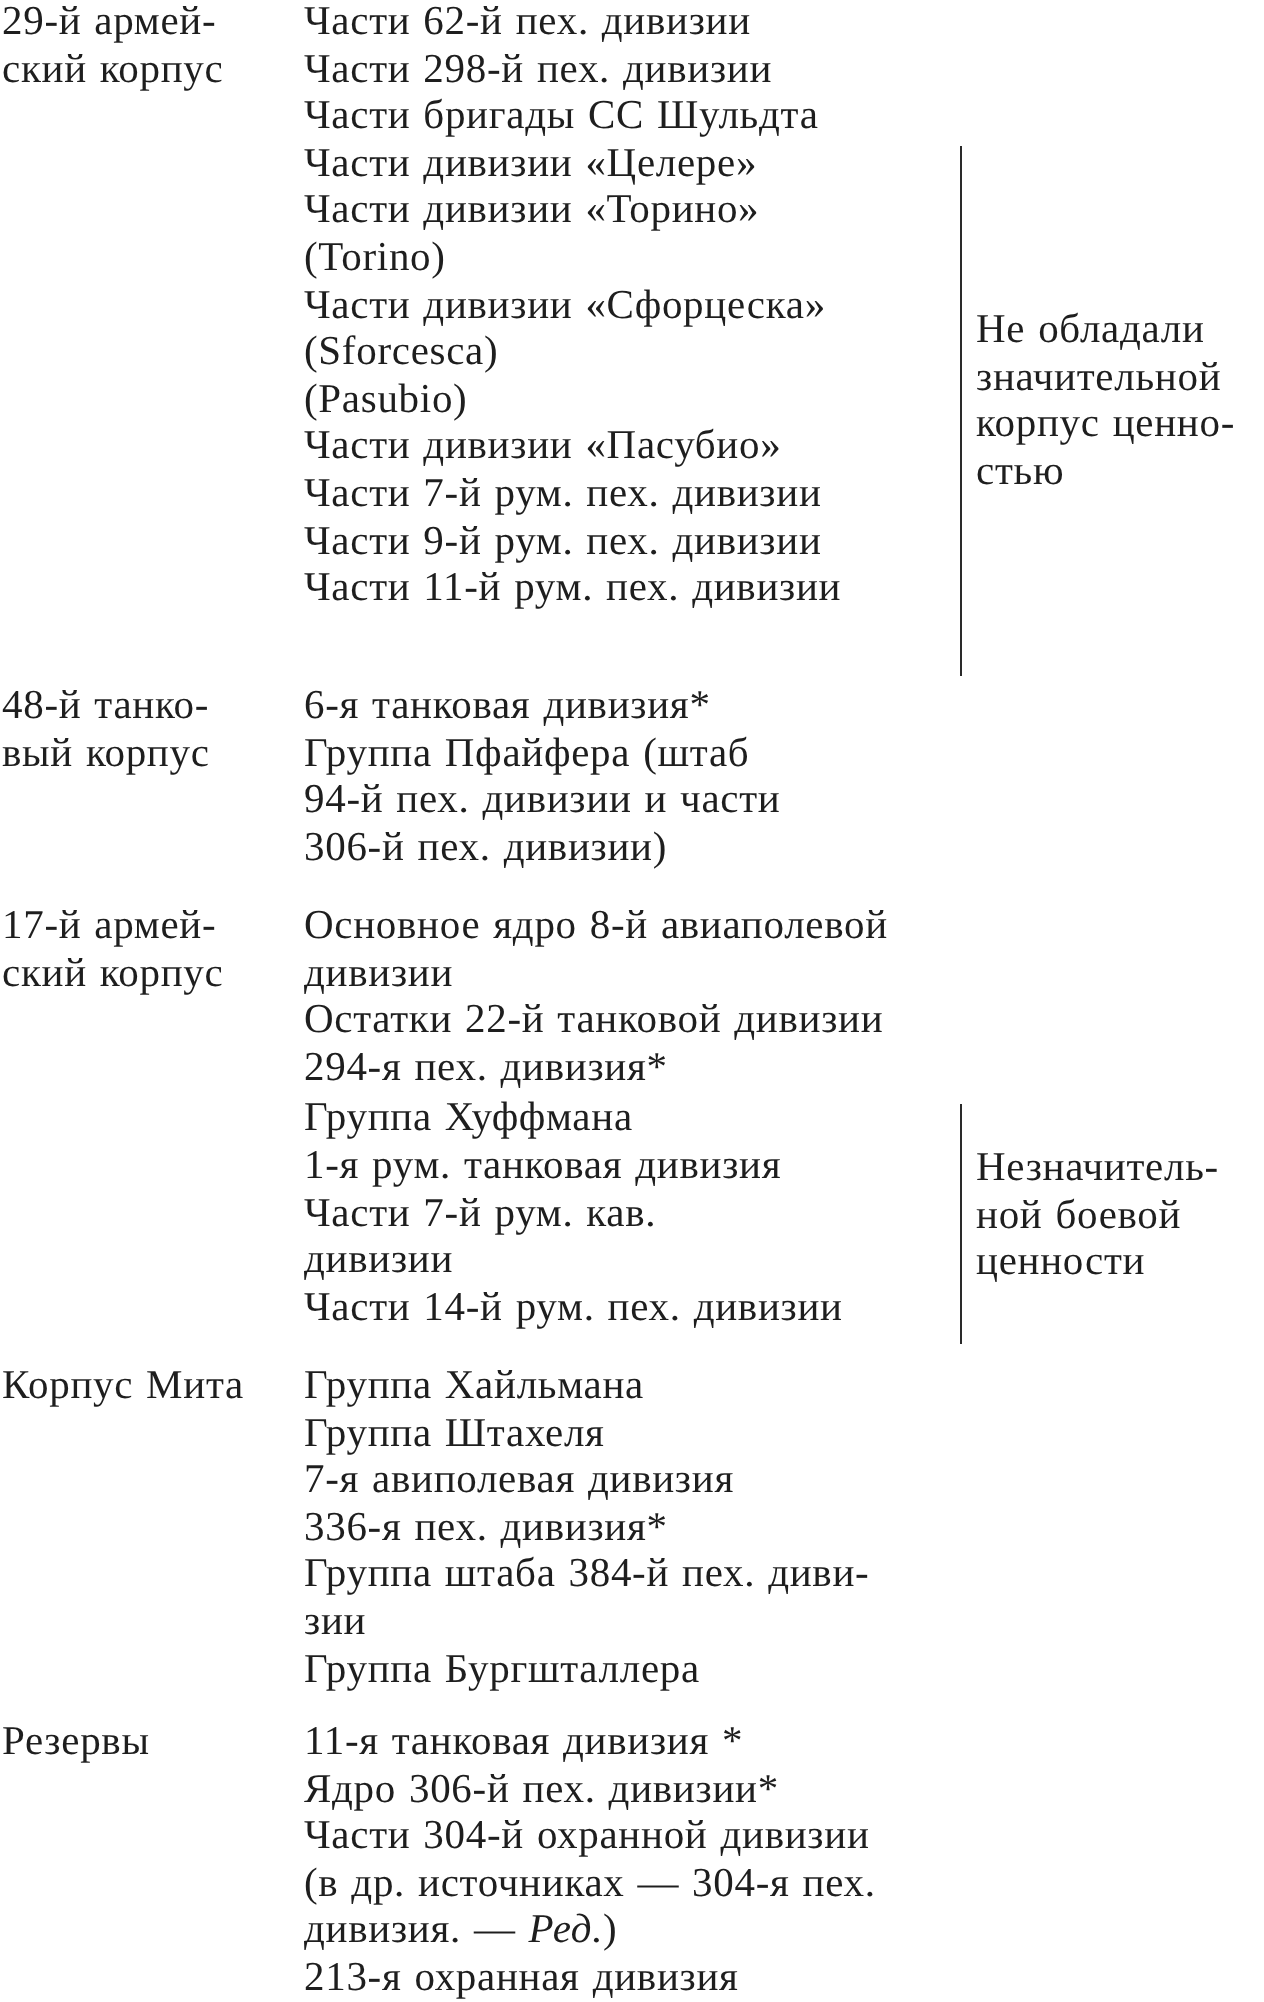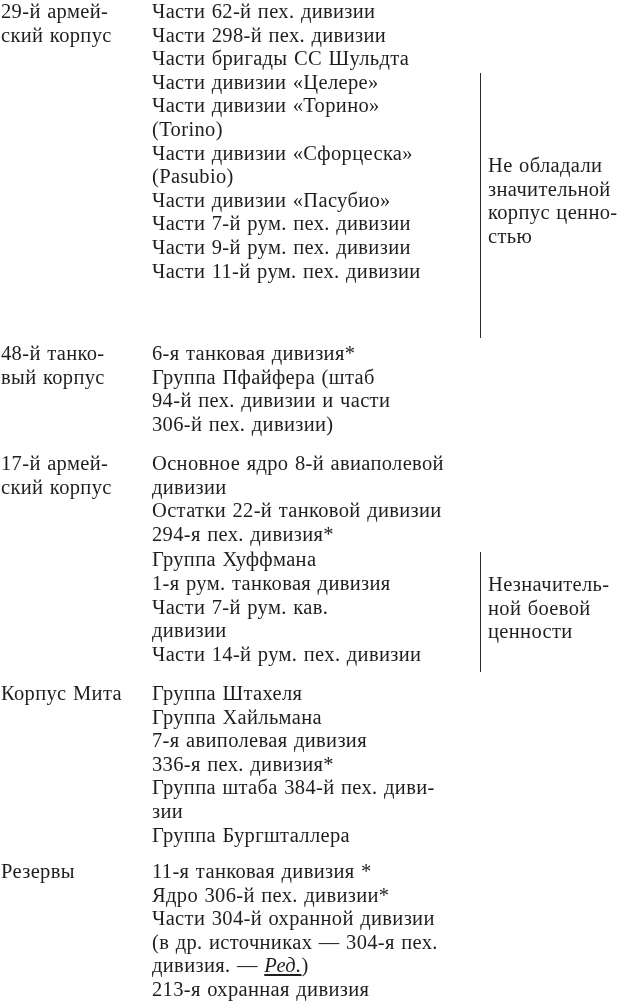--- a/index.html
+++ b/index.html
@@ -56,39 +56,39 @@
       background: #2a2a2a;
     }
     .note {
       position: absolute;
       left: 488px;
       width: 144px;
       white-space: pre-line;
     }
     .ital {
       font-style: italic;
-      text-decoration: underline;
     }
   </style>
 </head>
 <body>
 
 <div class="page">
 
   <div class="group" style="top:0px; height:340px;padding-left:36px;">
     <div class="corps">29-й армей-
 ский корпус</div>
     <div class="units">
       <span class="unit-line">Части 62-й пех. дивизии</span>
       <span class="unit-line">Части 298-й пех. дивизии</span>
       <span class="unit-line">Части бригады СС Шульдта</span>
       <span class="unit-line">Части дивизии «Целере»</span>
       <span class="unit-line">Части дивизии «Торино»</span>
       <span class="unit-line">(Torino)</span>
       <span class="unit-line">Части дивизии «Сфорцеска»</span>
+      <span class="unit-line">(Sforcesca)</span>
       <span class="unit-line">(Pasubio)</span>
       <span class="unit-line">Части дивизии «Пасубио»</span>
       <span class="unit-line">Части 7-й рум. пех. дивизии</span>
       <span class="unit-line">Части 9-й рум. пех. дивизии</span>
       <span class="unit-line">Части 11-й рум. пех. дивизии</span>
     </div>
     <div class="bracket" style="top:73px; height:265px;"></div>
     <div class="note" style="top:154px;">Не обладали
 значительной
 корпус ценно-
@@ -122,22 +122,22 @@
     </div>
     <div class="bracket" style="top:100px; height:120px;"></div>
     <div class="note" style="top:121px;">Незначитель-
 ной боевой
 ценности</div>
   </div>
 
   <div class="group" style="top:682px; height:170px;">
     <div class="corps">Корпус Мита</div>
     <div class="units">
+      <span class="unit-line">Группа Хайльмана</span>
       <span class="unit-line">Группа Штахеля</span>
-      <span class="unit-line">Группа Хайльмана</span>
       <span class="unit-line">7-я авиполевая дивизия</span>
       <span class="unit-line">336-я пех. дивизия*</span>
       <span class="unit-line">Группа штаба 384-й пех. диви-</span>
       <span class="unit-line">зии</span>
       <span class="unit-line">Группа Бургшталлера</span>
     </div>
   </div>
 
   <div class="group" style="top:860px; height:141px;padding-left:36px;">
     <div class="corps">Резервы</div>

